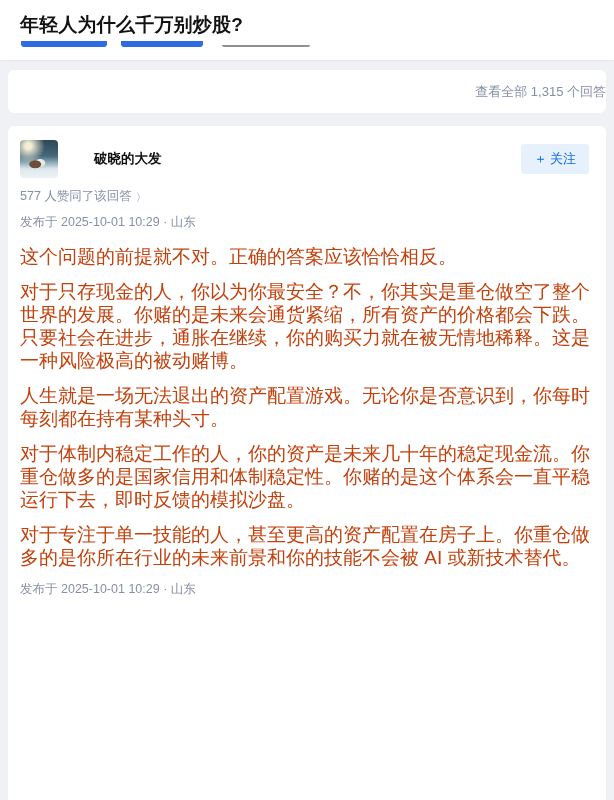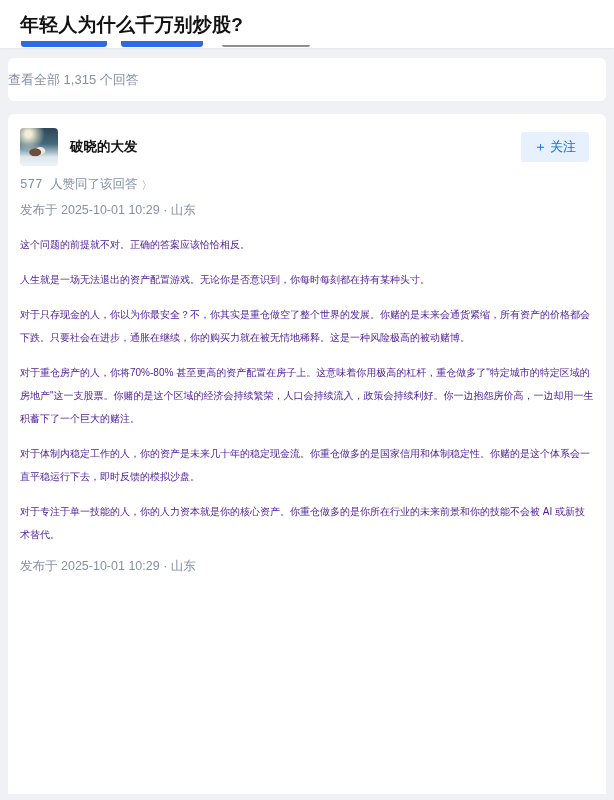--- a/index.html
+++ b/index.html
@@ -6,69 +6,69 @@
   html,body { width:614px; height:800px; overflow:hidden; }
   body {
     font-family:"Liberation Sans","DejaVu Sans",sans-serif;
     background:#f0f1f4;
     color:#121212;
   }
   
   .q-header {
     position:relative;
     background:#ffffff;
-    height:48px;
+    height:60px;
     box-shadow:0 1px 2px rgba(0,0,0,0.05);
     padding-left:45px;
   }
   .q-title {
     position:absolute; left:20px; top:12px;
     font-size:19px; font-weight:700; color:#121212;
     letter-spacing:0.2px;
   }
   .clip-btn { position:absolute; }
   .clip-btn.blue1 { left:21px;  top:41px; width:86px; height:6px; background:#2d6ce0; border-radius:0 0 3px 3px; }
   .clip-btn.blue2 { left:121px; top:41px; width:82px; height:6px; background:#2d6ce0; border-radius:0 0 3px 3px; }
   .clip-btn.gray1 { left:222px; top:45px; width:88px; height:2px; background:#8e8e90; border-radius:0 0 2px 2px; }
   
   .gray-zone { padding:0 8px; }
   .viewall-card {
     margin-top:10px; height:43px; background:#ffffff; border-radius:6px;
-    display:flex; align-items:center; justify-content:flex-start;
+    display:flex; align-items:center; justify-content:flex-end;
     font-size:13px; color:#8590a6; cursor:pointer;
   }
   
   .answer-card {
     margin-top:13px; background:#ffffff; border-radius:6px 6px 0 0;
     padding:14px 12px 20px 12px; min-height:680px;
   }
-  .author-row { display:flex; align-items:center; }
+  .author-row { display:flex; align-items:center;gap:24px; }
   .avatar {
     width:38px; height:38px; border-radius:4px; flex:0 0 38px; cursor:pointer;
     background:
       radial-gradient(circle at 22% 16%, rgba(255,246,220,0.95) 0 7%, rgba(255,246,220,0) 38%),
       radial-gradient(ellipse 9px 6px at 40% 64%, #6e4f3c 0 60%, rgba(110,79,60,0) 72%),
       radial-gradient(ellipse 8px 6px at 53% 60%, #efe9e2 0 55%, rgba(239,233,226,0) 70%),
       linear-gradient(180deg, #2c4757 0%, #45687b 42%, #93aebc 60%, #dde7ec 76%, #eef3f5 100%);
   }
   .author-name { margin-left:12px; font-size:13.5px; font-weight:700; color:#121212; cursor:pointer; }
   .spacer { flex:1; }
   .follow-btn {
     height:30px; padding:0 13px; margin-right:5px;
     background:#e7f0fd; color:#0c6be8; border:none; border-radius:3px;
     font-size:13px; font-family:inherit; cursor:pointer;
     display:flex; align-items:center; gap:3px;
   }
   .upvote-row {
     margin-top:10px; font-size:12.5px; color:#8590a6; cursor:pointer;
-    display:flex; align-items:flex-end; gap:4px;font-family:Liberation Mono, monospace;
+    display:flex; align-items:flex-end; gap:4px;
   }
   .upvote-row .chev { font-size:11px; color:#8590a6; }
   .meta-line { margin-top:9px; font-size:12.5px; color:#8590a6; }
-  .answer-body { margin-top:14px; font-size:10px; line-height:23px; color:#4c1d95; }
+  .answer-body { margin-top:14px; font-size:19px; line-height:23px; color:#c2410c; }
   .answer-body p { margin:0 0 12px 0; }
   .answer-footer { font-size:12.5px; color:#8590a6; margin-top:2px; }
 </style>
 </head>
 <body>
 
 <header class="q-header">
   <h1 class="q-title">年轻人为什么千万别炒股?</h1>
   <div class="clip-btn blue1"></div>
   <div class="clip-btn blue2"></div>
@@ -95,23 +95,22 @@
 
     <div class="upvote-row">
       <span>577 人赞同了该回答</span>
       <span class="chev">〉</span>
     </div>
 
     <div class="meta-line">发布于 2025-10-01 10:29 · 山东</div>
 
     <div class="answer-body">
       <p>这个问题的前提就不对。正确的答案应该恰恰相反。</p>
+      <p>对于只存现金的人，你以为你最安全？不，你其实是重仓做空了整个世界的发展。你赌的是未来会通货紧缩，所有资产的价格都会下跌。只要社会在进步，通胀在继续，你的购买力就在被无情地稀释。这是一种风险极高的被动赌博。</p>
       <p>人生就是一场无法退出的资产配置游戏。无论你是否意识到，你每时每刻都在持有某种头寸。</p>
-      <p>对于只存现金的人，你以为你最安全？不，你其实是重仓做空了整个世界的发展。你赌的是未来会通货紧缩，所有资产的价格都会下跌。只要社会在进步，通胀在继续，你的购买力就在被无情地稀释。这是一种风险极高的被动赌博。</p>
-      <p>对于重仓房产的人，你将70%-80% 甚至更高的资产配置在房子上。这意味着你用极高的杠杆，重仓做多了"特定城市的特定区域的房地产"这一支股票。你赌的是这个区域的经济会持续繁荣，人口会持续流入，政策会持续利好。你一边抱怨房价高，一边却用一生积蓄下了一个巨大的赌注。</p>
       <p>对于体制内稳定工作的人，你的资产是未来几十年的稳定现金流。你重仓做多的是国家信用和体制稳定性。你赌的是这个体系会一直平稳运行下去，即时反馈的模拟沙盘。</p>
-      <p>对于专注于单一技能的人，你的人力资本就是你的核心资产。你重仓做多的是你所在行业的未来前景和你的技能不会被 AI 或新技术替代。</p>
+      <p>对于专注于单一技能的人，甚至更高的资产配置在房子上。你重仓做多的是你所在行业的未来前景和你的技能不会被 AI 或新技术替代。</p>
     </div>
 
     <div class="answer-footer">发布于 2025-10-01 10:29 · 山东</div>
 
   </article>
 </div>
 
 </body></html>

